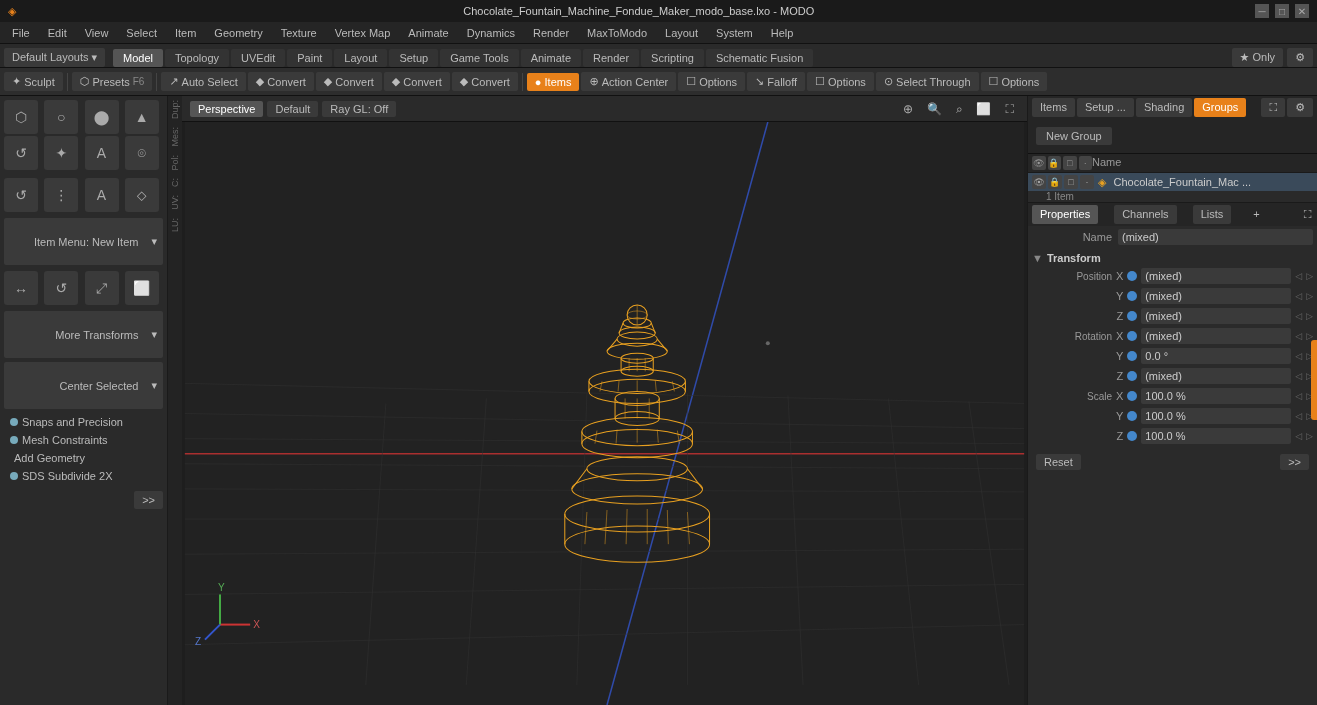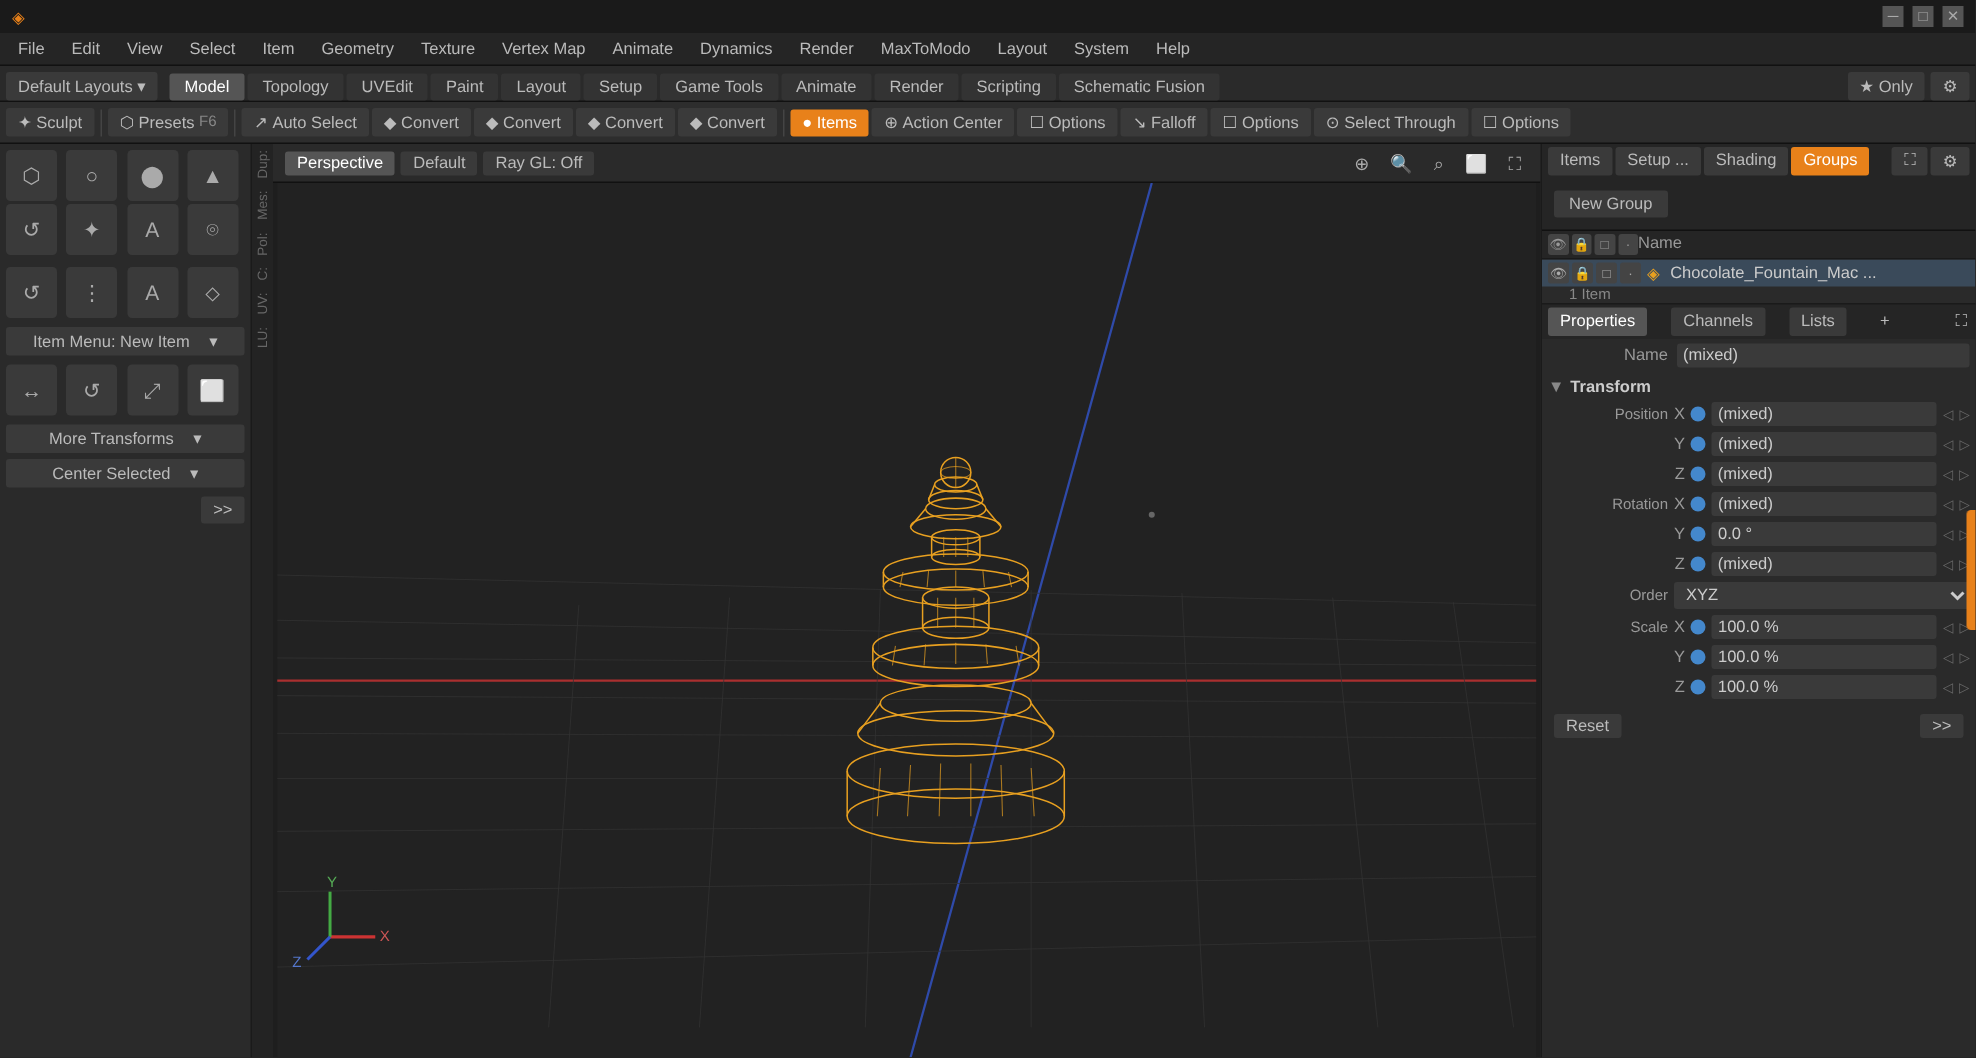--- a/index.html
+++ b/index.html
@@ -28,21 +28,21 @@
     .tb-btn.active { background: #e8811a; color: #fff; }
     .tb-sep { width: 1px; height: 18px; background: #444; margin: 0 2px; }
 
     
     #main { display: flex; height: calc(705px - 22px - 22px - 24px - 28px); }
 
     
     #left-panel { width: 168px; background: #2a2a2a; border-right: 1px solid #1a1a1a; display: flex; flex-direction: column; overflow-y: auto; }
     .left-tool-grid { display: grid; grid-template-columns: repeat(4, 1fr); gap: 2px; padding: 4px; }
     .tool-btn { width: 34px; height: 34px; background: #3a3a3a; border-radius: 3px; cursor: pointer; display: flex; align-items: center; justify-content: center; color: #aaa; font-size: 14px; }
-    .left-dropdown { margin: 2px 4px; padding: 3px 6px; background: #3a3a3a; color: #bbb; border-radius: 2px; cursor: pointer; font-size: 11px; display: flex; justify-content: center; align-items: center; gap: 13px; }
+    .left-dropdown { margin: 2px 4px; padding: 17px 6px; background: #3a3a3a; color: #bbb; border-radius: 2px; cursor: pointer; font-size: 11px; display: flex; justify-content: flex-end; align-items: center; gap: 13px; }
     .left-section { padding: 2px 4px; }
     .left-section-item { padding: 3px 6px; color: #bbb; cursor: pointer; font-size: 11px; display: flex; align-items: center; gap: 4px; }
     .left-section-item .dot { width: 8px; height: 8px; border-radius: 50%; background: #7ab; display: inline-block; }
 
     
     #viewport { flex: 1; background: #1e1e1e; position: relative; overflow: hidden; }
     #viewport-header { background: #2a2a2a; height: 26px; display: flex; align-items: center; padding: 0 8px; gap: 4px; border-bottom: 1px solid #111; }
     .vp-tab { padding: 2px 8px; background: #3a3a3a; color: #bbb; border-radius: 2px; cursor: pointer; font-size: 11px; }
     .vp-tab.active { background: #555; color: #fff; }
     .vp-spacer { flex: 1; }
@@ -105,20 +105,21 @@
     .edge-label { writing-mode: vertical-rl; transform: rotate(180deg); font-size: 9px; color: #666; padding: 4px 2px; cursor: pointer; }
 
     
     #grid-svg { position: absolute; top: 0; left: 0; width: 100%; height: 100%; pointer-events: none; }
   </style>
 </head>
 <body>
 
 <div id="titlebar">
   <span style="color:#e8811a; margin-right:6px;">◈</span>
+  <span>Chocolate_Fountain_Machine_Fondue_Maker_modo_base.lxo - MODO</span>
   <div class="win-controls">
     <button class="win-btn">─</button>
     <button class="win-btn">□</button>
     <button class="win-btn">✕</button>
   </div>
 </div>
 
 <div id="menubar">
     <div class="menu-item">File</div>
     <div class="menu-item">Edit</div>
@@ -224,20 +225,38 @@
     <div class="left-dropdown">
       <span>More Transforms</span>
       <span>▾</span>
     </div>
 
     <div class="left-dropdown">
       <span>Center Selected</span>
       <span>▾</span>
     </div>
 
+    <div class="left-section">
+      <div class="left-section-item">
+        <span class="dot"></span>
+        <span>Snaps and Precision</span>
+      </div>
+      <div class="left-section-item">
+        <span class="dot"></span>
+        <span>Mesh Constraints</span>
+      </div>
+      <div class="left-section-item">
+        <span></span>
+        <span>Add Geometry</span>
+      </div>
+      <div class="left-section-item">
+        <span class="dot"></span>
+        <span>SDS Subdivide 2X</span>
+      </div>
+    </div>
 
     <div style="padding: 4px; text-align: right;">
       <div class="tb-btn" style="display:inline-flex;">
         <span>&gt;&gt;</span>
       </div>
     </div>
   </div>
 
   <div class="left-edge">
     <div class="edge-label">Dup:</div>
@@ -477,31 +496,20 @@
       </div>
       <div class="prop-row">
         <span class="prop-label"></span>
         <span class="prop-axis">Z</span>
         <div class="prop-dot" style="background:#4488cc;"></div>
         <input class="prop-val-input" value="(mixed)" style="">
         <span class="prop-arrow">◁</span>
         <span class="prop-arrow">▷</span>
       </div>
 
-      <div class="prop-row">
-        <span class="prop-label" style="font-size:10px;">Order</span>
-        <select class="prop-order-select">
-          <option>XYZ</option>
-          <option>XZY</option>
-          <option>YXZ</option>
-          <option>YZX</option>
-          <option>ZXY</option>
-          <option>ZYX</option>
-        </select>
-      </div>
 
       <div class="prop-row">
         <span class="prop-label" style="font-size:10px;">Scale</span>
         <span class="prop-axis">X</span>
         <div class="prop-dot" style="background:#4488cc;"></div>
         <input class="prop-val-input" value="100.0 %" style="">
         <span class="prop-arrow">◁</span>
         <span class="prop-arrow">▷</span>
       </div>
       <div class="prop-row">

